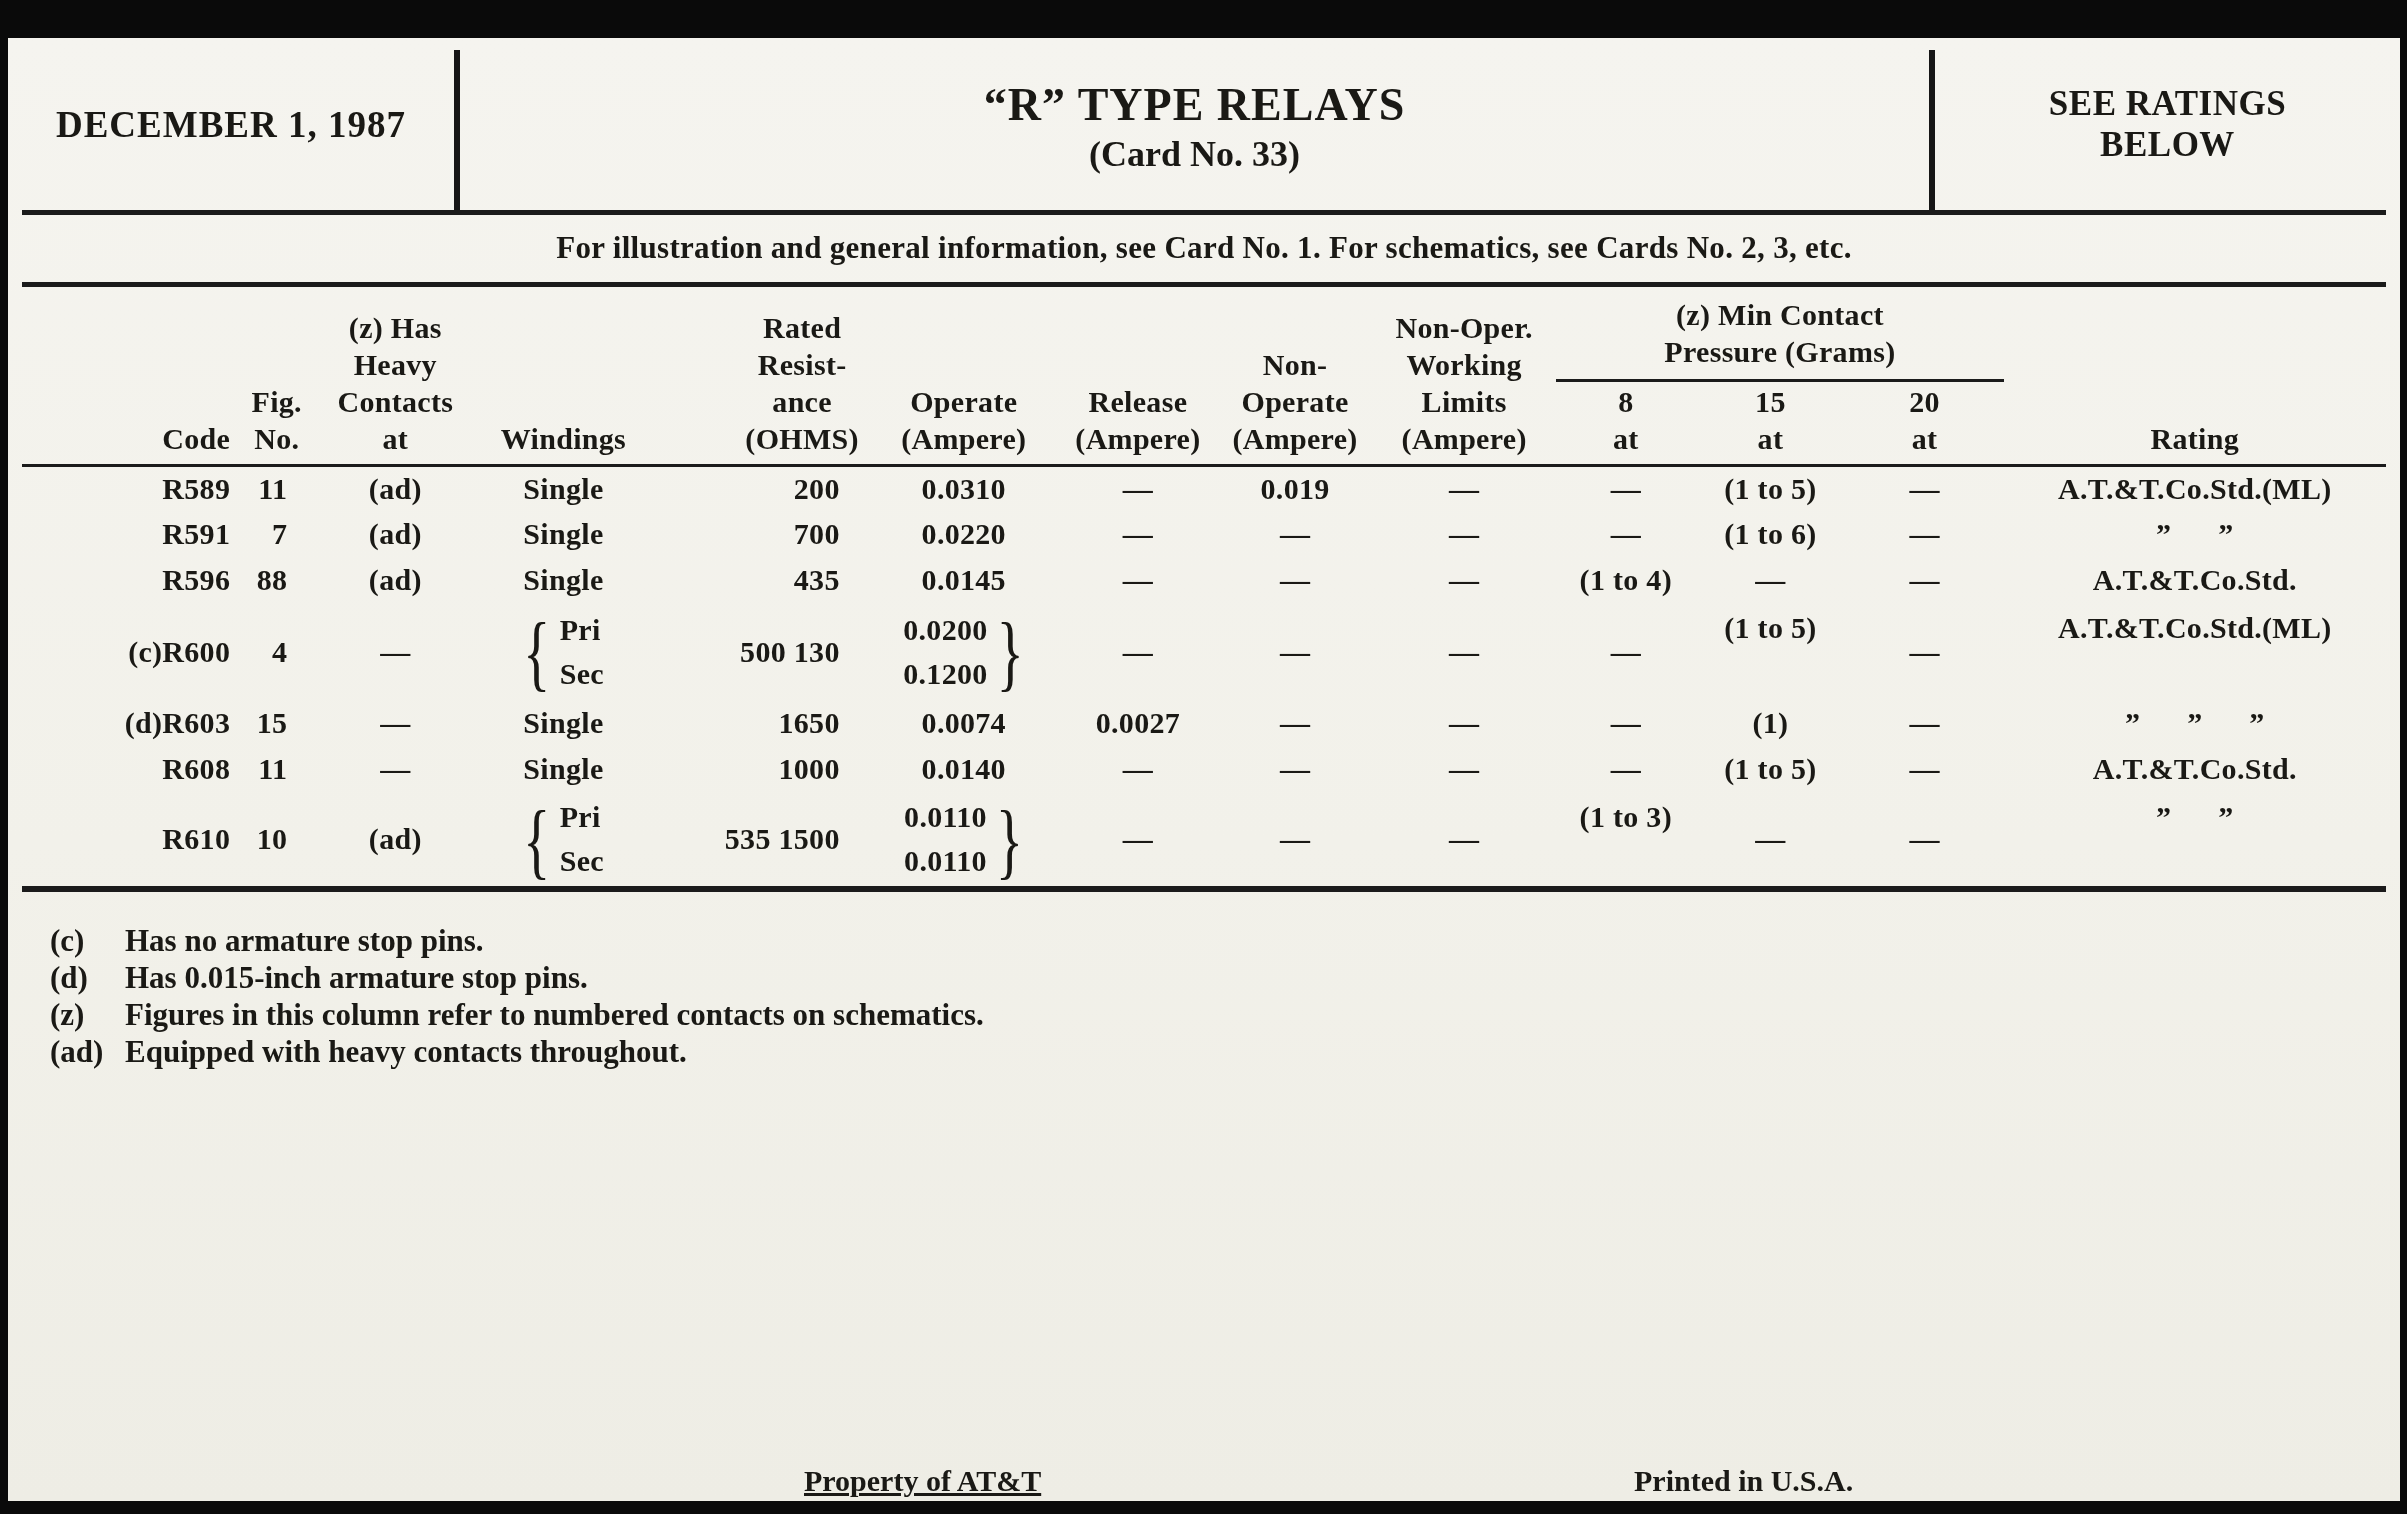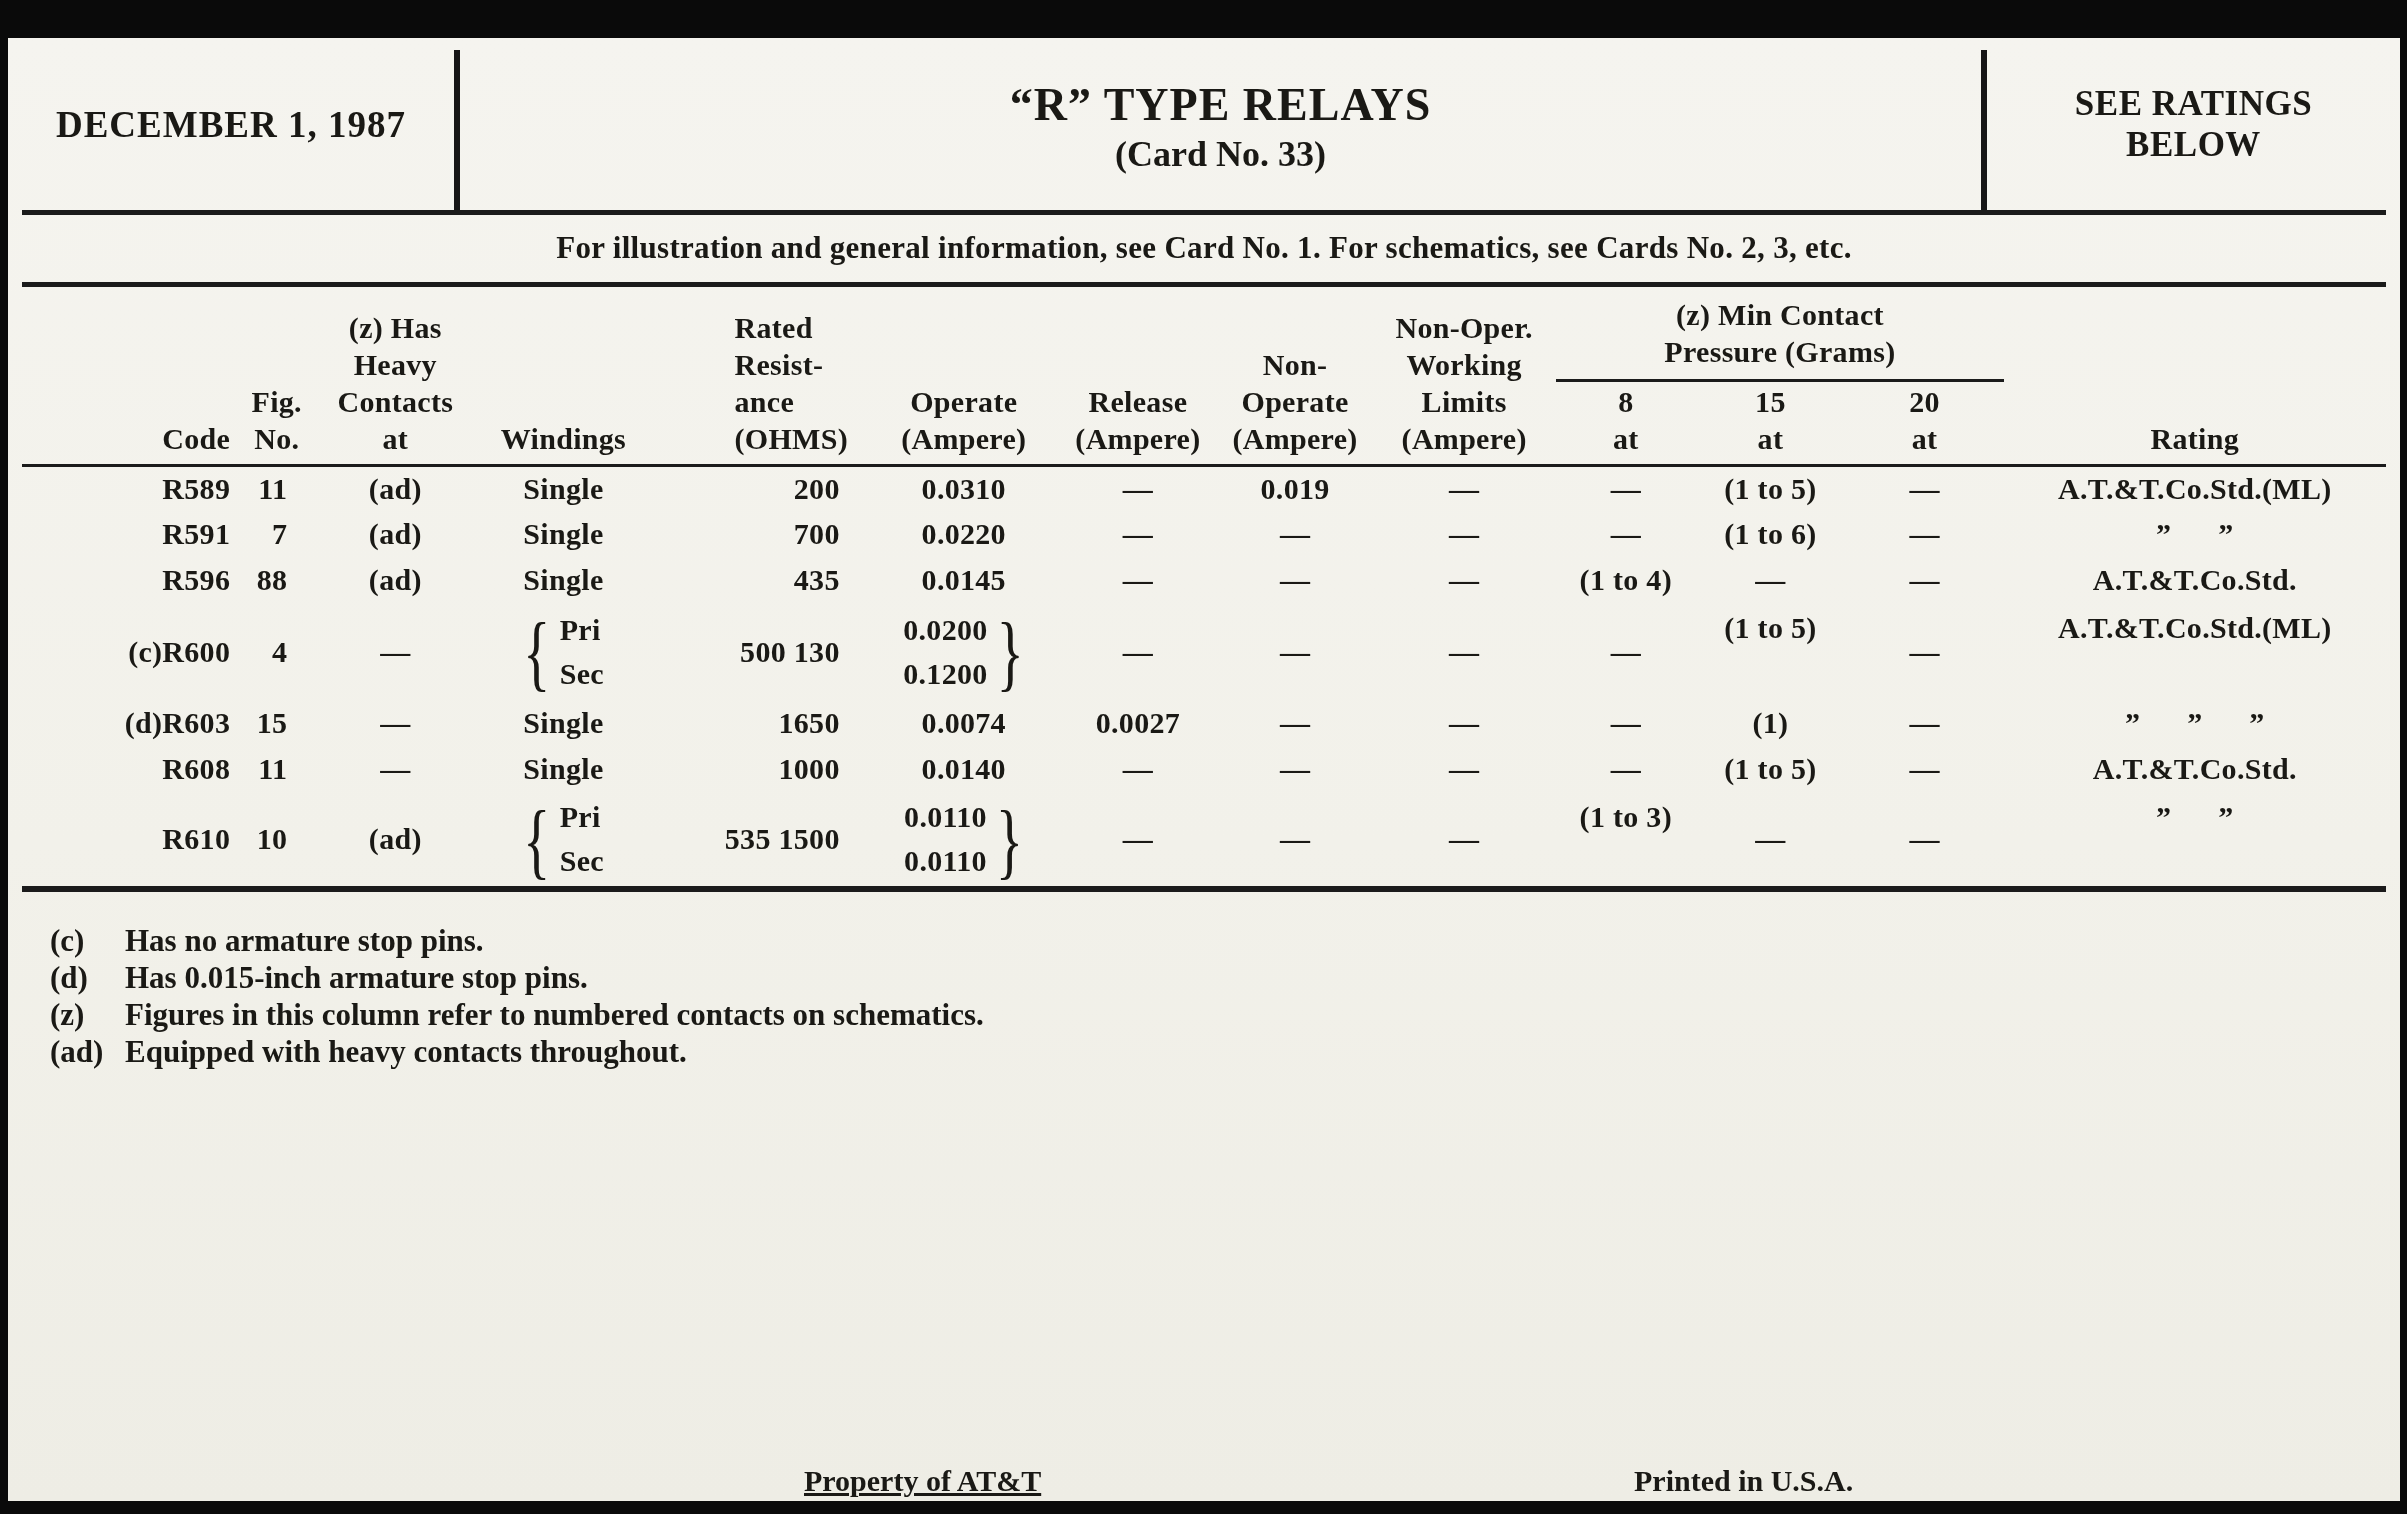--- a/index.html
+++ b/index.html
@@ -20,21 +20,21 @@
   }
 
   
   .header { display: flex; height: 172px; align-items: stretch; }
   .h-left  { width: 446px; display: flex; align-items: center; justify-content: center; }
   .h-date  { font-size: 37px; font-weight: bold; letter-spacing: 1px; }
   .h-div   { width: 6px; background: #161616; margin-top: 12px; }
   .h-center{ flex: 1; display: flex; flex-direction: column; align-items: center; justify-content: center; padding-top: 4px; }
   .h-title { font-size: 46px; font-weight: bold; letter-spacing: 1px; }
   .h-sub   { font-size: 36px; font-weight: bold; margin-top: 2px; }
-  .h-right { width: 413px; display: flex; align-items: center; justify-content: center; }
+  .h-right { width: 465px; display: flex; align-items: center; justify-content: center; }
   .h-ratings { font-size: 35px; font-weight: bold; text-align: center; white-space: pre-line; line-height: 1.18; letter-spacing: 0.5px; }
 
   .rule { height: 5px; background: #1b1b1b; margin: 0 14px; }
 
   .info-note { text-align: center; font-size: 31px; font-weight: bold; padding: 15px 0 16px; letter-spacing: 0.3px; }
 
   
   table {
     border-collapse: collapse; table-layout: fixed;
     margin: 0 14px; width: 2364px;
@@ -43,21 +43,21 @@
   }
   thead th {
     vertical-align: bottom; font-weight: bold;
     line-height: 37px; padding: 0 0 7px 0;
     white-space: pre-line; text-align: center;
     border-bottom: 3px solid #1b1b1b;
   }
   tr.h1 { height: 93px; }
   tr.h2 { height: 85px; }
   th.th-code { text-align: right; padding-right: 16px; }
-  th.th-res  { text-align: left; padding-left: 91px; }
+  th.th-res  { text-align: center; padding-left: 91px; }
   th.group   { padding-bottom: 9px; }
 
   tbody td { text-align: center; vertical-align: middle; padding: 0; }
   tbody tr.single { height: 46px; }
   tbody tr.double { height: 97px; }
   td.c-code { text-align: right; padding-right: 16px; }
   td.c-fig  { text-align: right; padding-right: 20px; }
   td.c-res  { text-align: right; padding-right: 30px; line-height: 44px; }
   td.c-rating { white-space: pre; }
   td.top { vertical-align: top; padding-top: 8px; }

